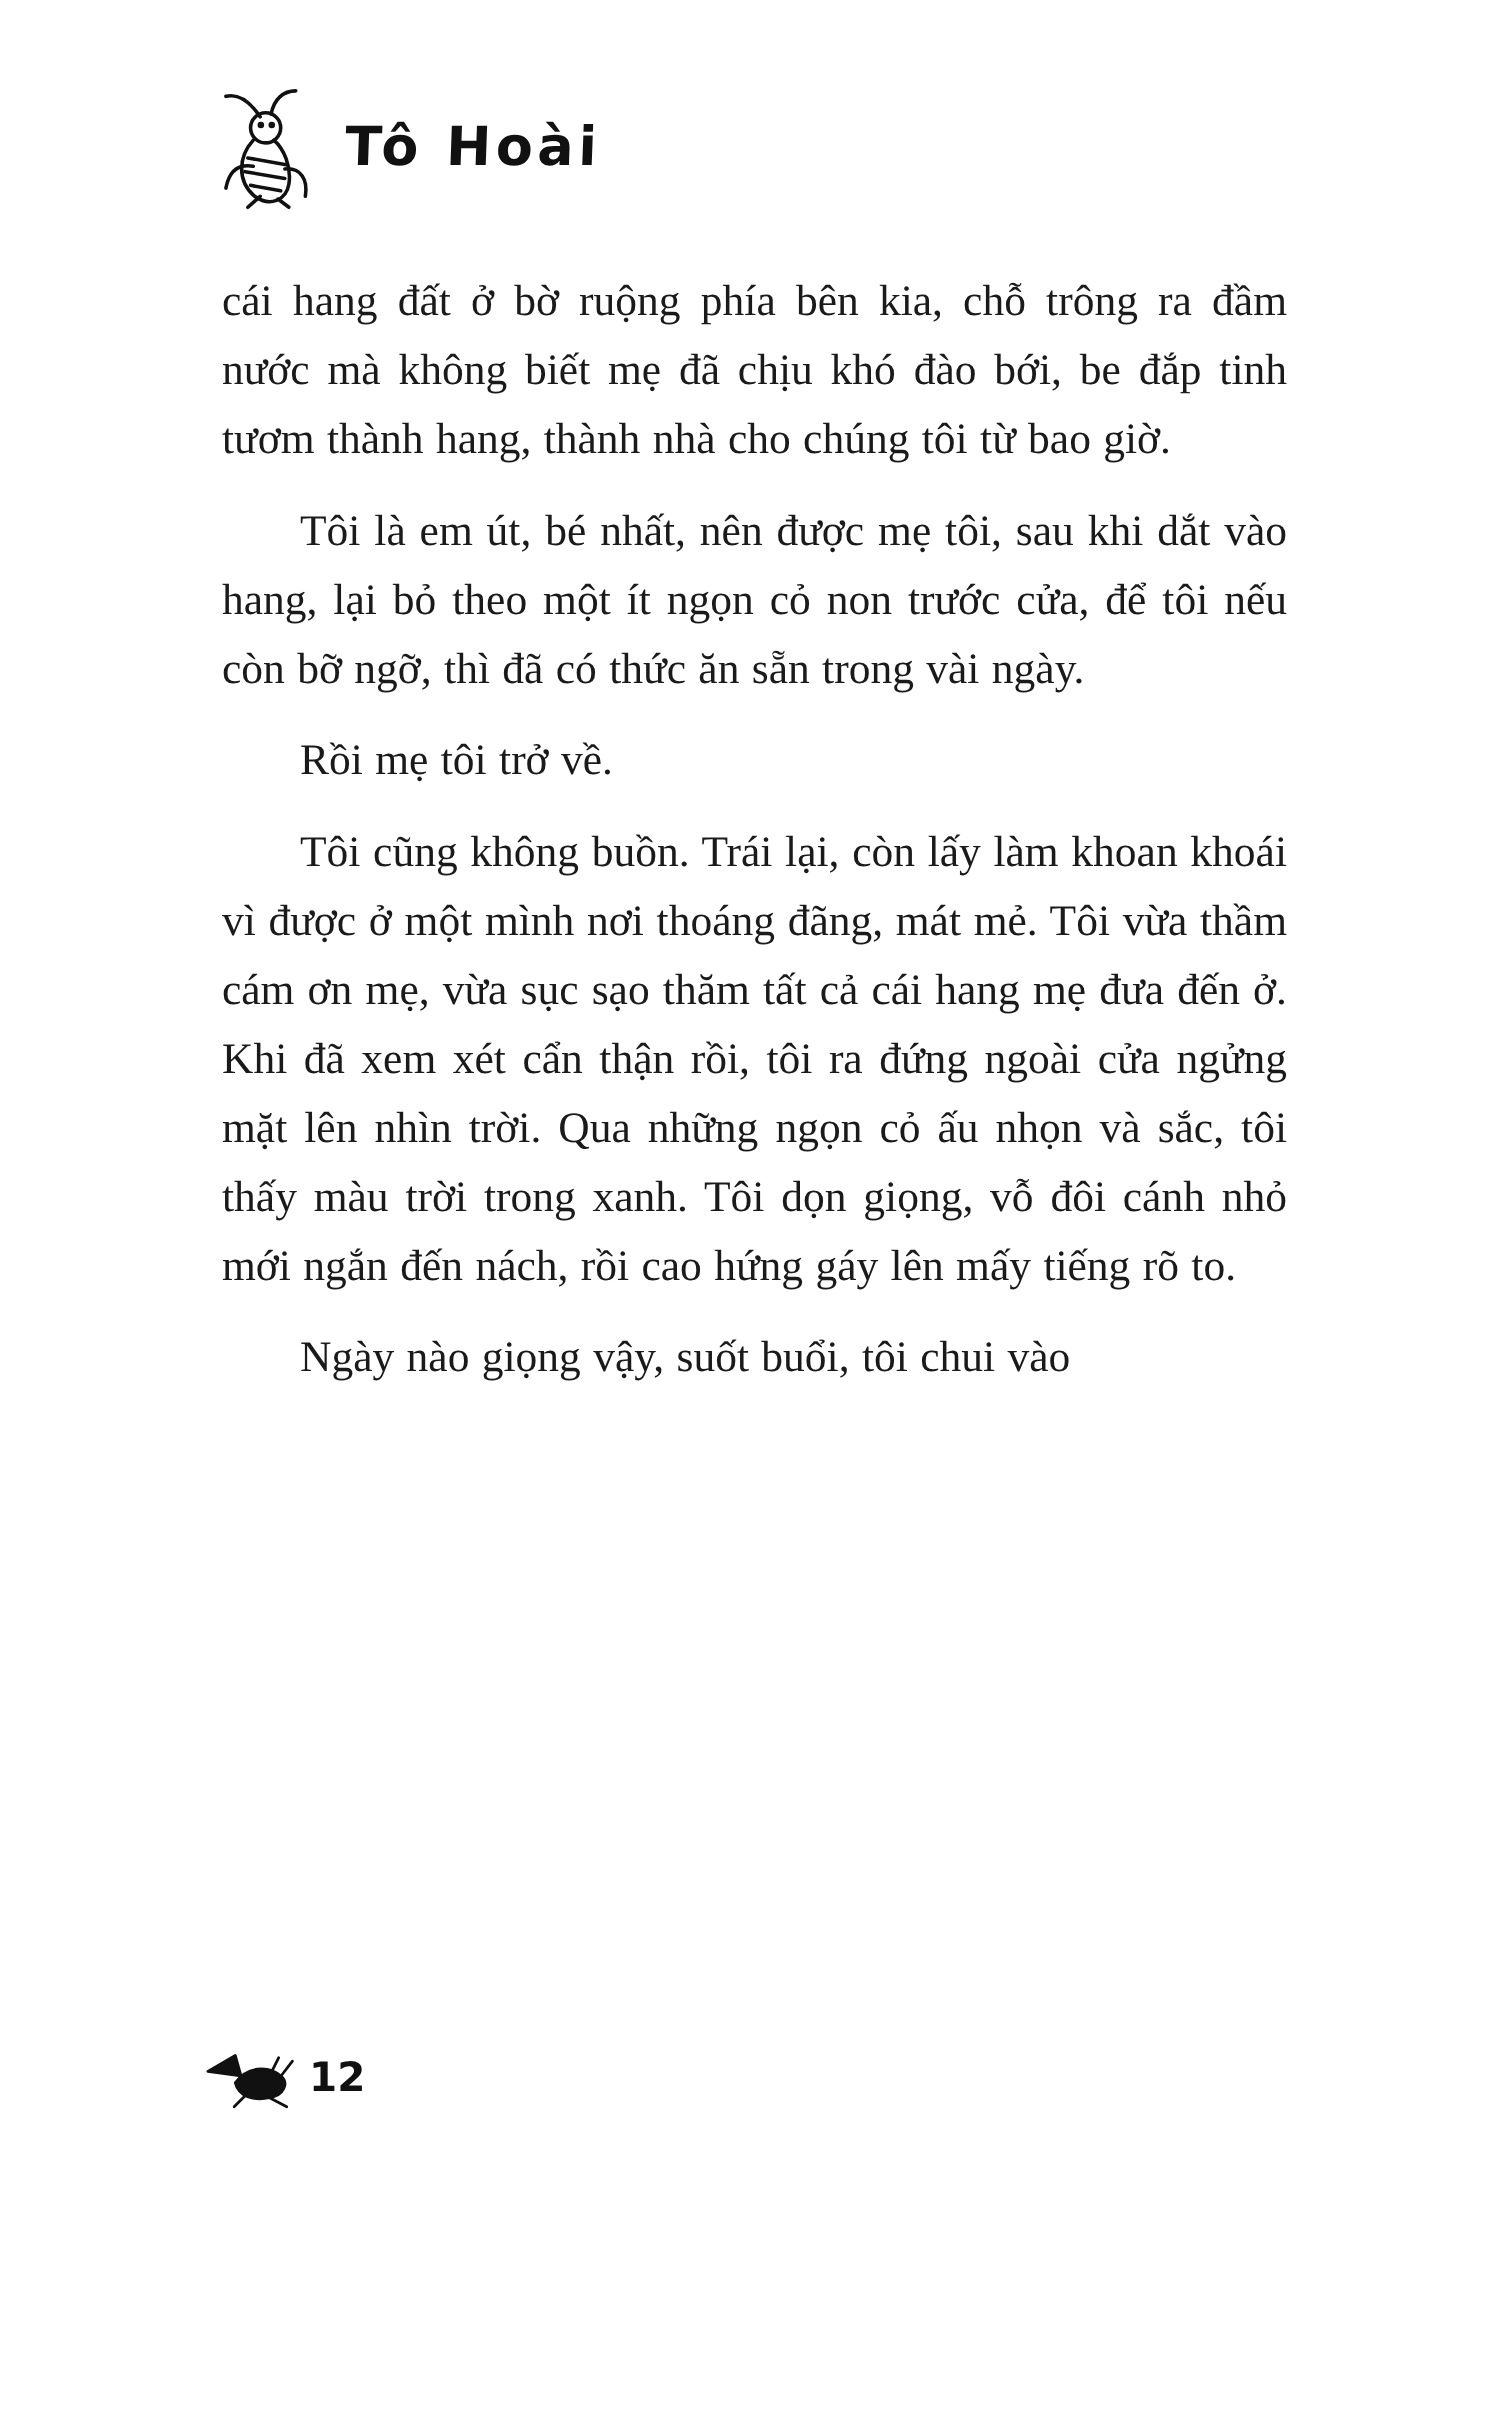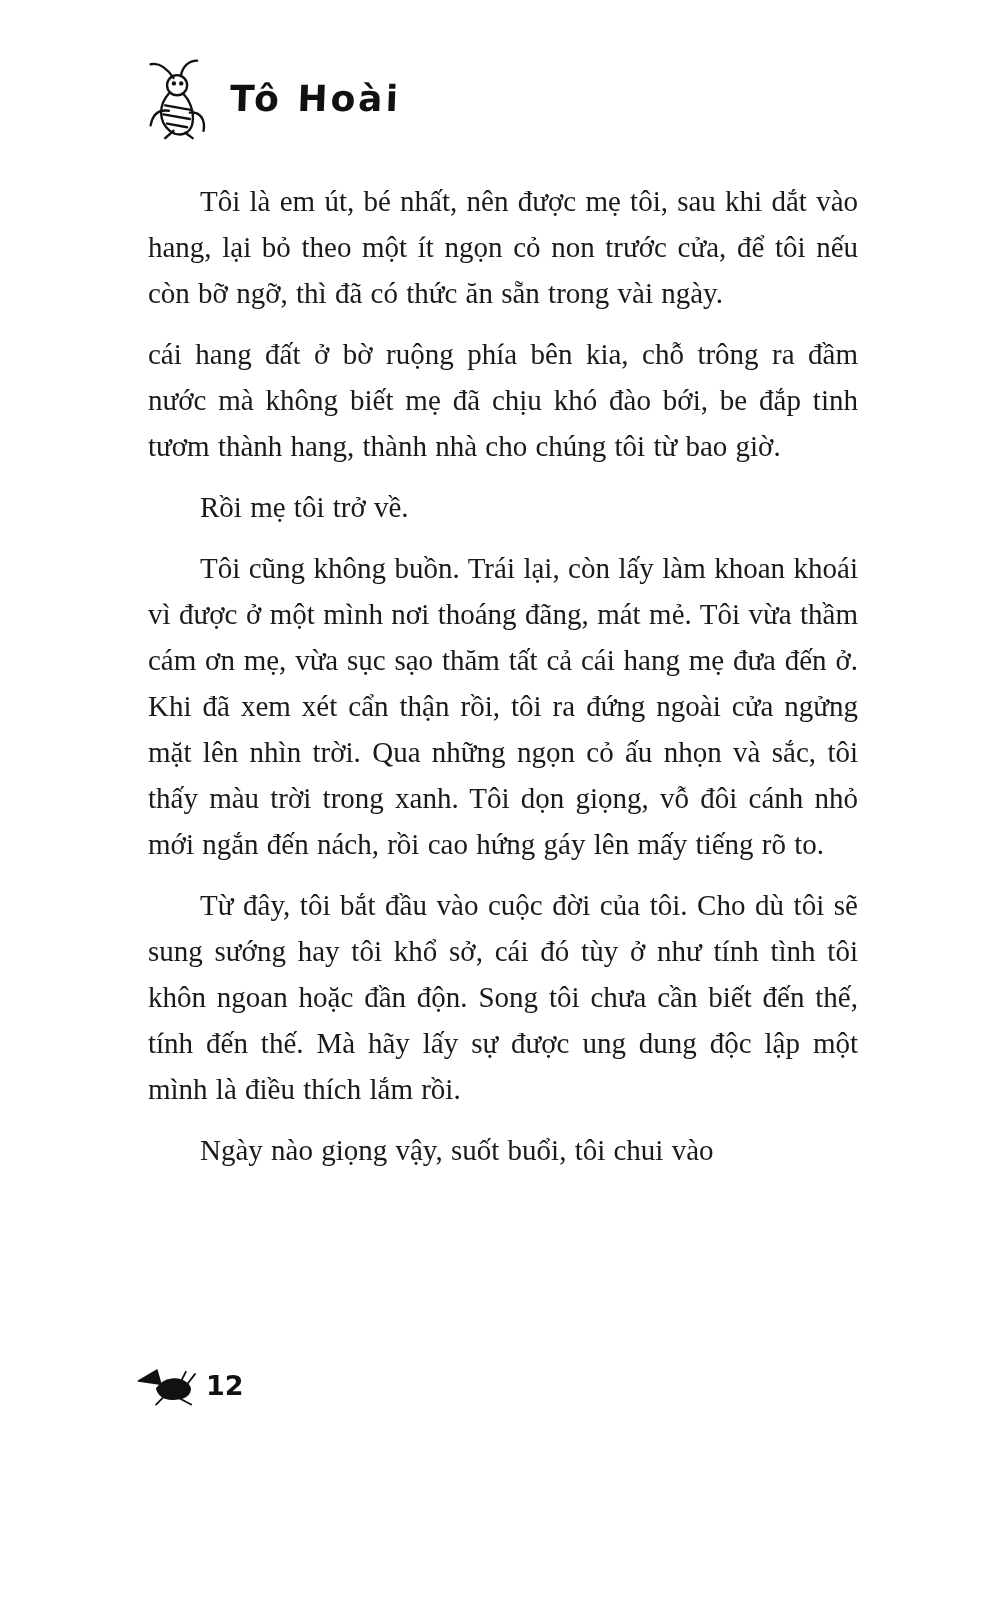--- a/index.html
+++ b/index.html
@@ -100,29 +100,28 @@
           <path d="M30 82 L 21 90"></path>
           <path d="M43 84 L 51 90"></path>
         </g>
       </svg>
     </span>
     <span class="author-name">Tô Hoài</span>
   </header>
 
   <main class="page-body">
 
+      <p class="para no-indent">cái hang đất ở bờ ruộng phía bên kia, chỗ trông ra đầm nước mà không biết mẹ đã chịu khó đào bới, be đắp tinh tươm thành hang, thành nhà cho chúng tôi từ bao giờ.</p>
+
       <p class="para">Tôi là em út, bé nhất, nên được mẹ tôi, sau khi dắt vào hang, lại bỏ theo một ít ngọn cỏ non trước cửa, để tôi nếu còn bỡ ngỡ, thì đã có thức ăn sẵn trong vài ngày.</p>
-
-      <p class="para no-indent">cái hang đất ở bờ ruộng phía bên kia, chỗ trông ra đầm nước mà không biết mẹ đã chịu khó đào bới, be đắp tinh tươm thành hang, thành nhà cho chúng tôi từ bao giờ.</p>
 
       <p class="para">Rồi mẹ tôi trở về.</p>
 
       <p class="para">Tôi cũng không buồn. Trái lại, còn lấy làm khoan khoái vì được ở một mình nơi thoáng đãng, mát mẻ. Tôi vừa thầm cám ơn mẹ, vừa sục sạo thăm tất cả cái hang mẹ đưa đến ở. Khi đã xem xét cẩn thận rồi, tôi ra đứng ngoài cửa ngửng mặt lên nhìn trời. Qua những ngọn cỏ ấu nhọn và sắc, tôi thấy màu trời trong xanh. Tôi dọn giọng, vỗ đôi cánh nhỏ mới ngắn đến nách, rồi cao hứng gáy lên mấy tiếng rõ to.</p>
 
-      <p class="para">Từ đây, tôi bắt đầu vào cuộc đời của tôi. Cho dù tôi sẽ sung sướng hay tôi khổ sở, cái đó tùy ở như tính tình tôi khôn ngoan hoặc đần độn. Song tôi chưa cần biết đến thế, tính đến thế. Mà hãy lấy sự được ung dung độc lập một mình là điều thích lắm rồi.</p>
 
       <p class="para">Ngày nào giọng vậy, suốt buổi, tôi chui vào</p>
     </main>
 
   <footer class="page-footer">
     <span class="footer-icon">
       <svg viewBox="0 0 84 56" width="64" height="43" aria-hidden="true">
         <g stroke="#111" stroke-width="2.4" fill="none" stroke-linecap="round" stroke-linejoin="round">
           <path d="M6 22 L 30 8 L 35 26 Z" fill="#111"></path>
           <path d="M30 32 C 40 18, 58 16, 70 26 C 77 32, 73 43, 60 45 C 46 48, 33 44, 30 32 Z" fill="#111"></path>

